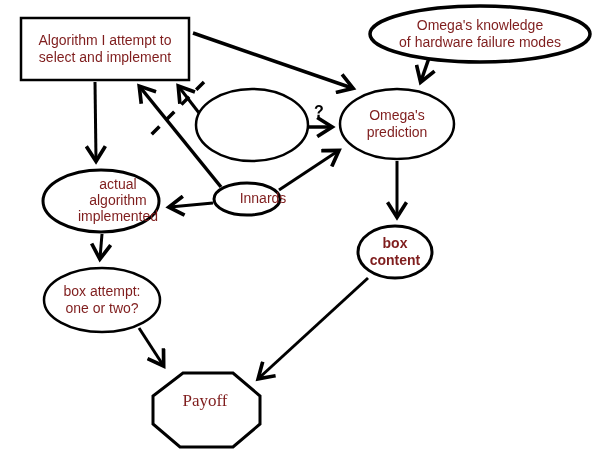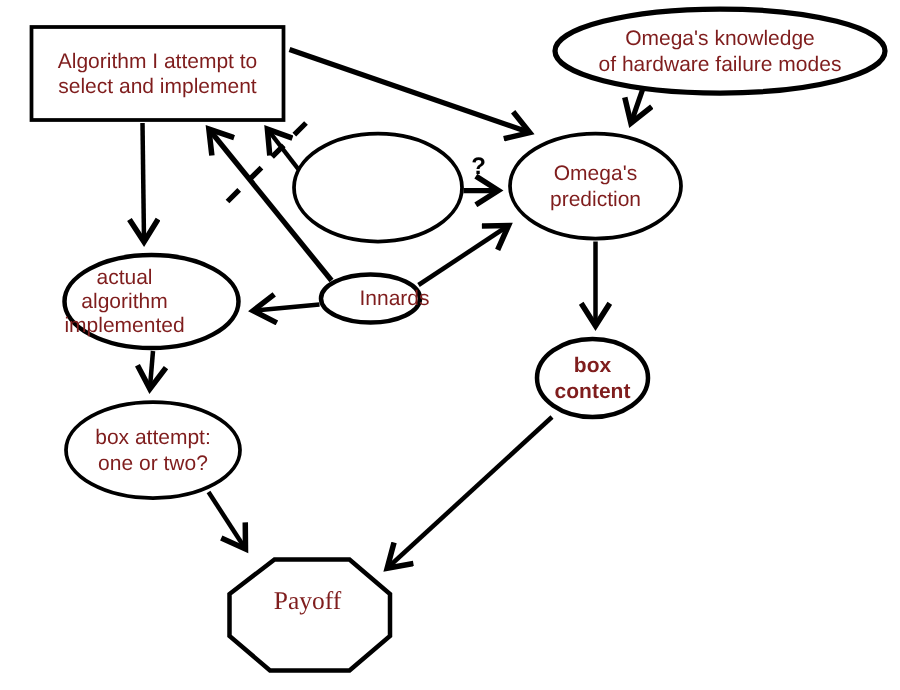--- a/index.html
+++ b/index.html
@@ -90,21 +90,21 @@
   <div class="node-label" style="left:21px; top:18px; width:168px; height:62px;text-align:center;">Algorithm I attempt to
 select and implement</div>
 
   <div class="node-label" style="left:370px; top:6px; width:220px; height:56px;">Omega's knowledge
 of hardware failure modes</div>
 
 
   <div class="node-label" style="left:340px; top:89px; width:114px; height:70px;">Omega's
 prediction</div>
 
-  <div class="node-label label-actual" style="left:25px; top:170px; width:116px; height:62px;">actual
+  <div class="node-label label-actual" style="left:60px; top:170px; width:116px; height:62px;">actual
 algorithm
 implemented</div>
 
   <div class="node-label" style="left:214px; top:183px; width:66px; height:32px;padding-left:16px;">Innards</div>
 
   <div class="node-label" style="left:358px; top:226px; width:74px; height:52px;font-weight:bold;">box
 content</div>
 
   <div class="node-label" style="left:44px; top:268px; width:116px; height:64px;">box attempt:
 one or two?</div>

